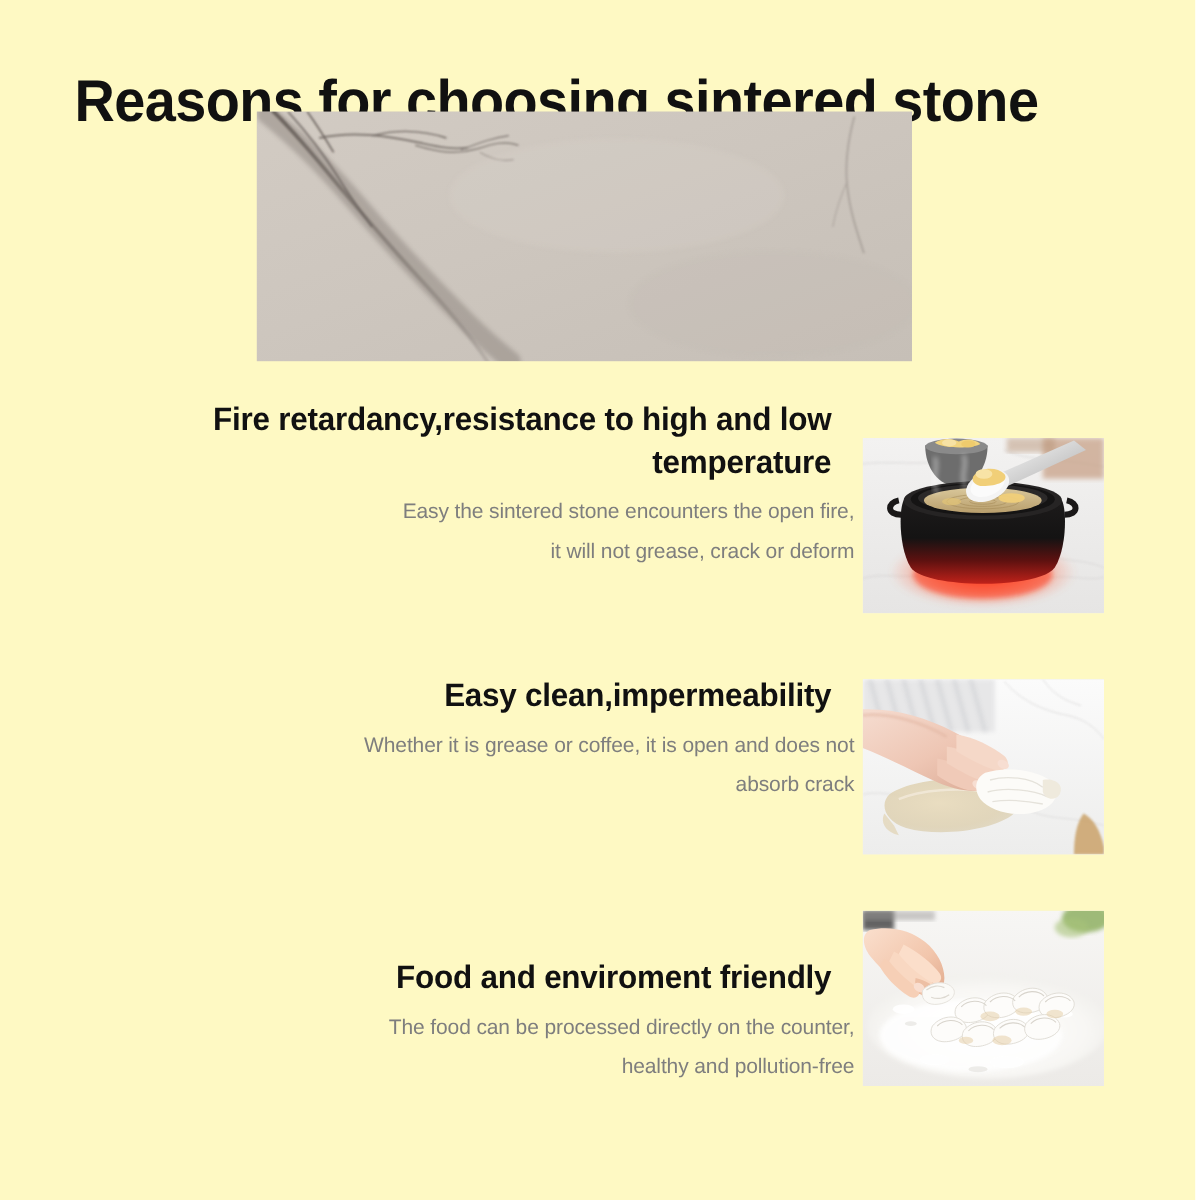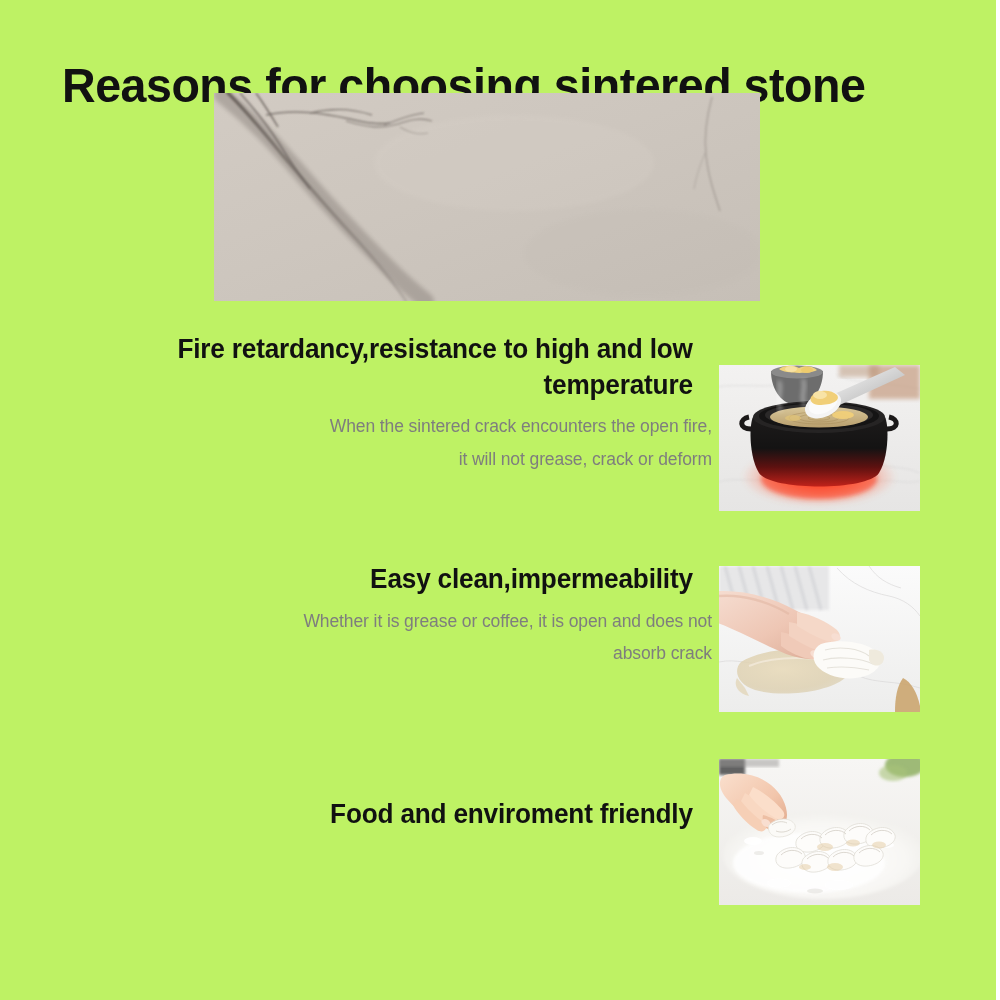--- a/index.html
+++ b/index.html
@@ -12,21 +12,21 @@
     width: 1000px;
     height: 1000px;
     overflow: hidden;
     font-family: "Liberation Sans", sans-serif;
     -webkit-font-smoothing: antialiased;
   }
   .page {
     position: relative;
     width: 996px;
     height: 1000px;
-    background: #bef264;
+    background: #fef9c3;
   }
 
   
   .page-title {
     position: absolute;
     left: 62px;
     top: 26px;
     width: 900px;
     font-size: 49px;
     font-weight: 700;
@@ -158,21 +158,21 @@
         <ellipse cx="300" cy="70" rx="140" ry="48" fill="#ded7cf"></ellipse>
         <ellipse cx="430" cy="160" rx="120" ry="44" fill="#c0b9b1"></ellipse>
       </g>
     </svg>
   </div>
 
   <section class="feature" id="feature-fire">
     <div class="feature-text">
       <h2 class="feature-heading">Fire retardancy,resistance to high and low temperature</h2>
       <p class="feature-desc">
-        <span class="line">When the sintered crack encounters the open fire,</span>
+        <span class="line">Easy the sintered stone encounters the open fire,</span>
         <span class="line">it will not grease, crack or deform</span>
       </p>
     </div>
 
     <div class="thumb">
       <svg viewBox="0 0 201 146" preserveAspectRatio="xMidYMid slice">
         <defs>
           <linearGradient id="ctrTop1" x1="0" y1="0" x2="0" y2="1">
             <stop offset="0%" stop-color="#f3f2f1"></stop>
             <stop offset="100%" stop-color="#e6e5e4"></stop>
@@ -343,20 +343,24 @@
         <path d="M 150 84 C 160 82, 168 88, 164 96 C 160 102, 152 100, 150 94 Z" fill="#efeadd"></path>
 
         <path d="M 184 112 C 192 116, 198 126, 201 140 L 201 146 L 176 146 C 176 132, 178 120, 184 112 Z" fill="#caa269" opacity="0.85" filter="url(#b2s)"></path>
       </svg>
     </div>
   </section>
 
   <section class="feature" id="feature-food">
     <div class="feature-text">
       <h2 class="feature-heading">Food and enviroment friendly</h2>
+      <p class="feature-desc">
+        <span class="line">The food can be processed directly on the counter,</span>
+        <span class="line">healthy and pollution-free</span>
+      </p>
     </div>
 
     <div class="thumb">
       <svg viewBox="0 0 201 146" preserveAspectRatio="xMidYMid slice">
         <defs>
           <linearGradient id="ctrTop3" x1="0" y1="0" x2="0" y2="1">
             <stop offset="0%" stop-color="#f7f6f4"></stop>
             <stop offset="100%" stop-color="#eceae7"></stop>
           </linearGradient>
           <linearGradient id="skin3" x1="0" y1="0" x2="1" y2="1">

